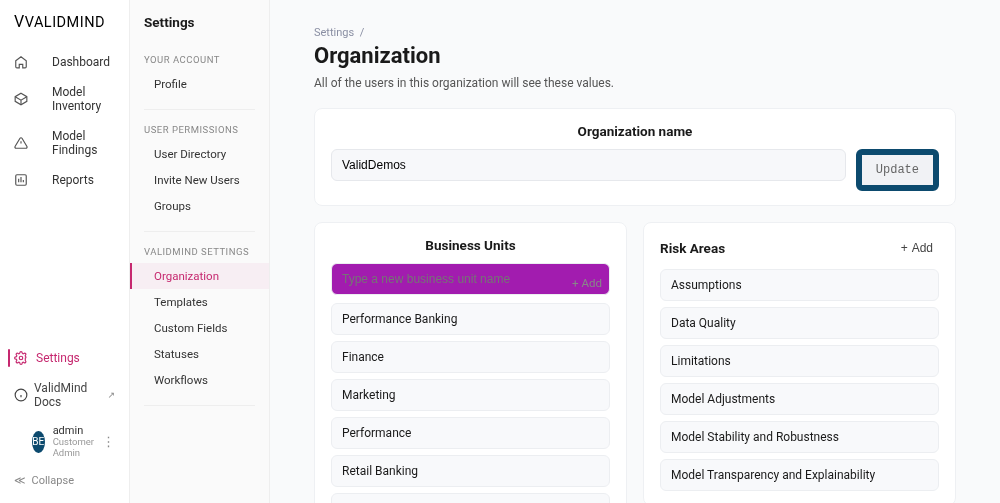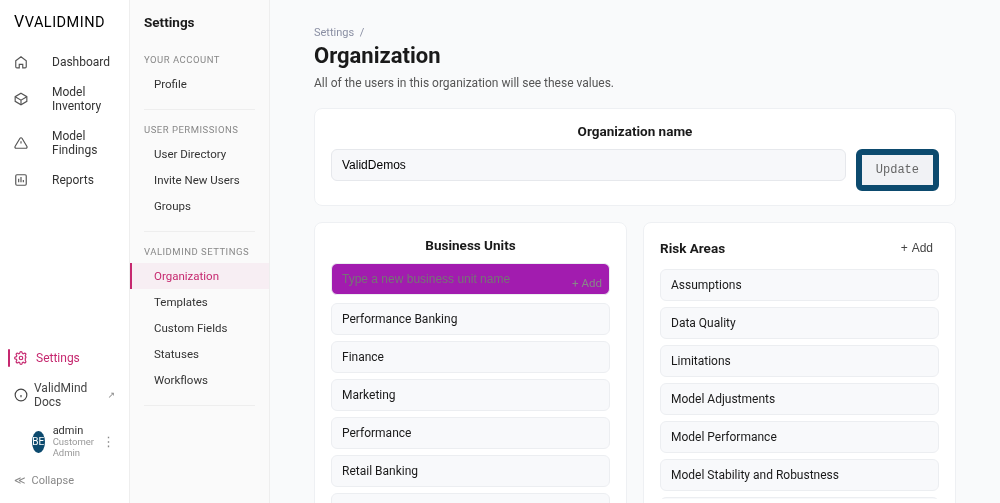--- a/index.html
+++ b/index.html
@@ -285,20 +285,19 @@
         <button class="add-btn">
           <span>+</span>
           <span>Add</span>
         </button>
       </div>
       <div class="list risk-list" id="ra-list">
           <div class="list-item">Assumptions</div>
           <div class="list-item">Data Quality</div>
           <div class="list-item">Limitations</div>
           <div class="list-item">Model Adjustments</div>
-          <div class="list-item">Model Performance</div>
           <div class="list-item">Model Stability and Robustness</div>
           <div class="list-item">Model Transparency and Explainability</div>
         </div>
     </section>
   </div>
 
 </main>
 
 </body></html>

